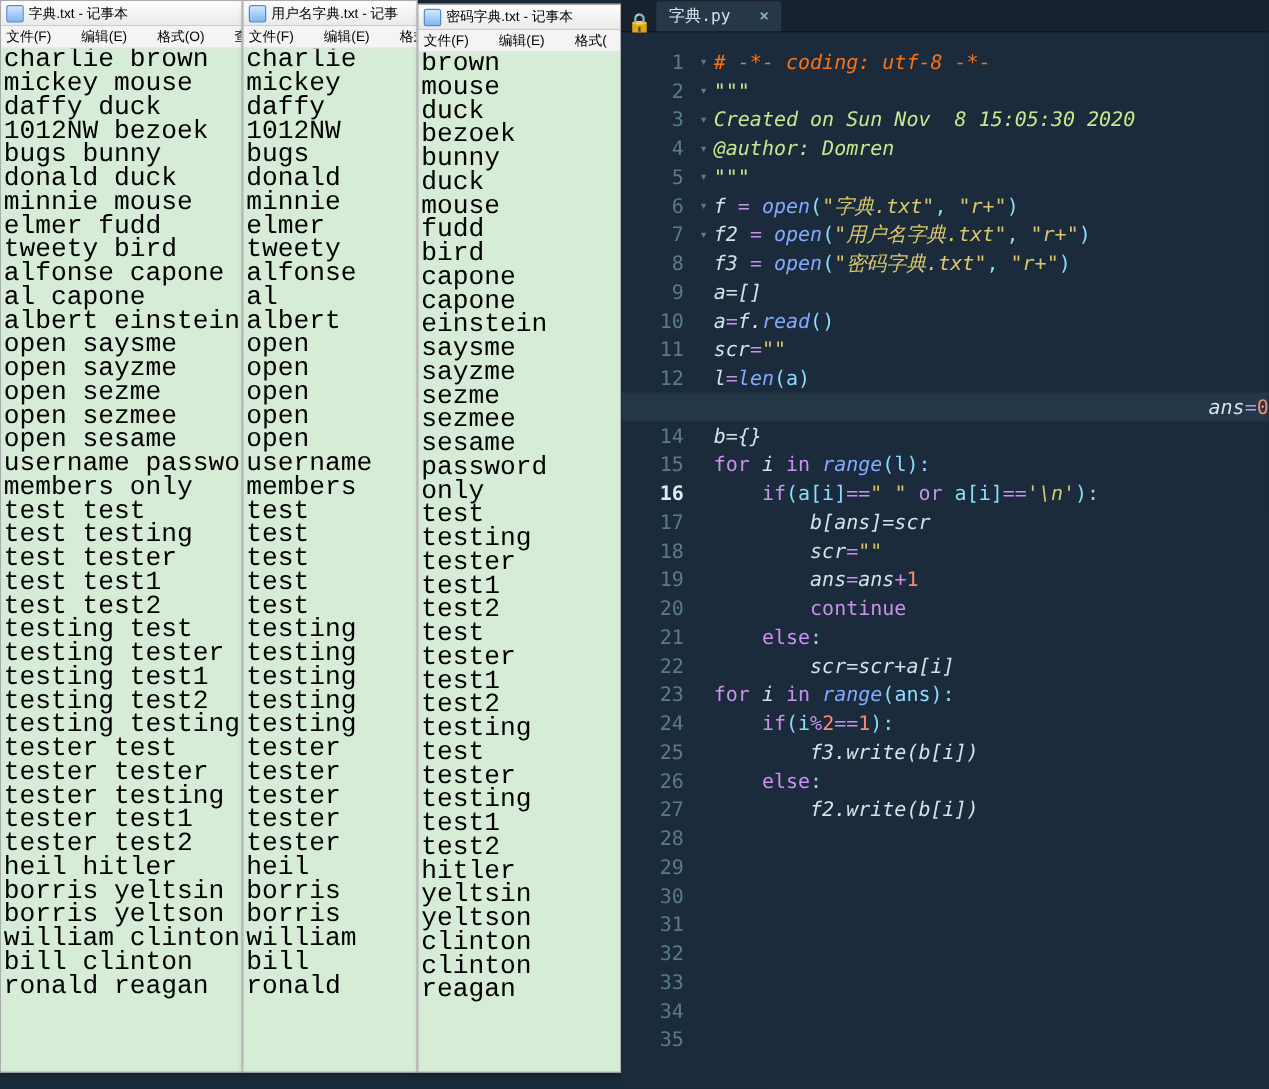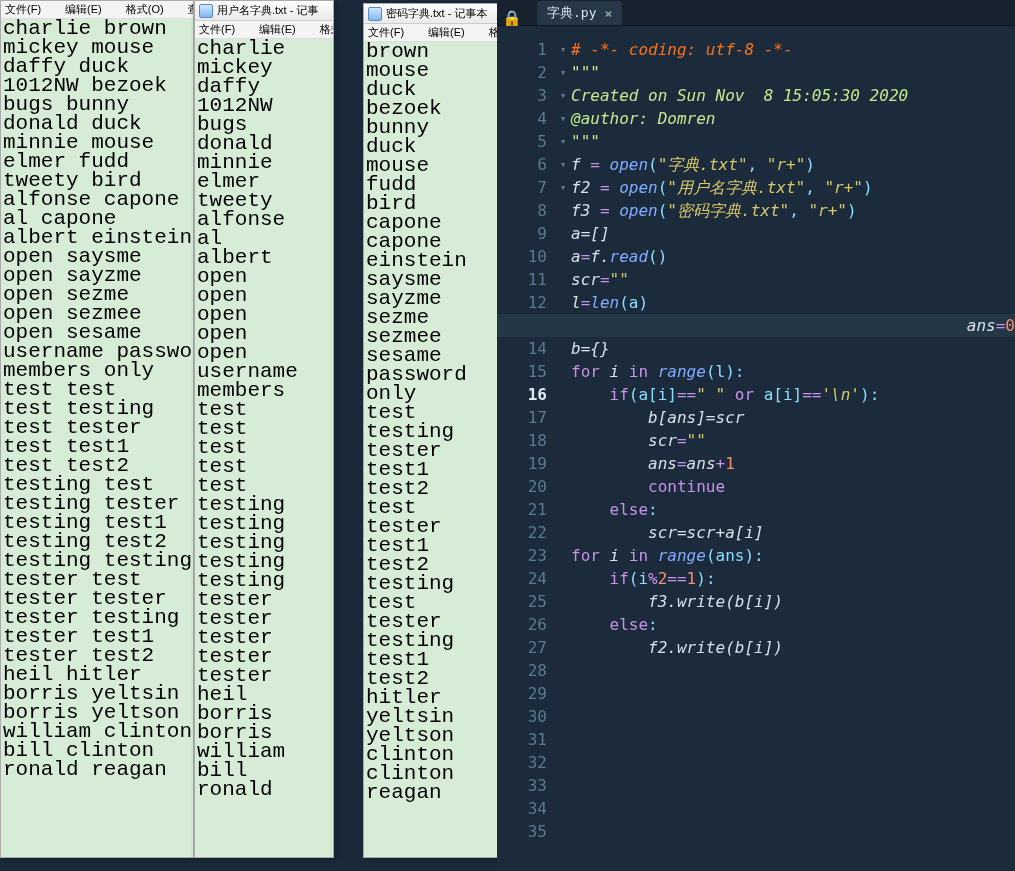--- a/index.html
+++ b/index.html
@@ -16,21 +16,21 @@
     position: absolute;
     background: #fff;
     border: 1px solid #aaa;
     box-shadow: 2px 2px 6px rgba(0,0,0,0.25);
     display: flex;
     flex-direction: column;
     height: 858px;
   }
   .np1 { left: 0; top: 0; width: 194px; }
   .np2 { left: 194px; top: 0; width: 140px; }
-  .np3 { left: 334px; top: 3px; width: 163px; height: 855px; margin-left: 29px; }
+  .np3 { left: 334px; top: 3px; width: 163px; height: 855px; }
   .titlebar {
     display: flex; align-items: center;
     background: linear-gradient(#fdfdfd,#eaeaea);
     border-bottom: 1px solid #ccc;
     padding: 2px 4px;
     height: 20px;
     font-size: 11px;
     white-space: nowrap; overflow: hidden;
   }
   .titlebar .np-icon {
@@ -85,21 +85,21 @@
     color: #7a8aa0;
     display: flex; align-items: center; justify-content: center;
   }
   .ed-tab {
     background: #263747;
     padding: 3px 10px 3px 10px;
     font-size: 13px;
     color: #d6e0ea;
     border-top-left-radius: 3px;
     border-top-right-radius: 3px;
-    display: flex; align-items: center; gap: 8px; margin-left: 12px;
+    display: flex; align-items: center; gap: 23px;
   }
   .ed-close { color: #8aa; font-weight: bold; }
   .ed-body {
     flex: 1; display: flex;
     background: #1b2b3b;
     padding-top: 12px;
   }
   .gutter {
     width: 58px;
     text-align: right;
@@ -131,20 +131,24 @@
   .fn { color: #82aaff; font-style: italic; }   
   .n  { color: #f78c6c; }                        
   .op { color: #c792ea; }
   .v  { color: #d6e0ea; font-style: italic; }
   .pr { color: #89ddff; }
 </style>
 </head>
 <body>
 
 <div class="notepad np1">
+  <div class="titlebar">
+    <div class="np-icon"></div>
+    <span>字典.txt - 记事本</span>
+  </div>
   <div class="menubar">
     <span>文件(F)</span>
     <span>编辑(E)</span>
     <span>格式(O)</span>
     <span>查看</span>
   </div>
   <div class="content" id="np1c">charlie brown
 mickey mouse
 daffy duck
 1012NW bezoek

